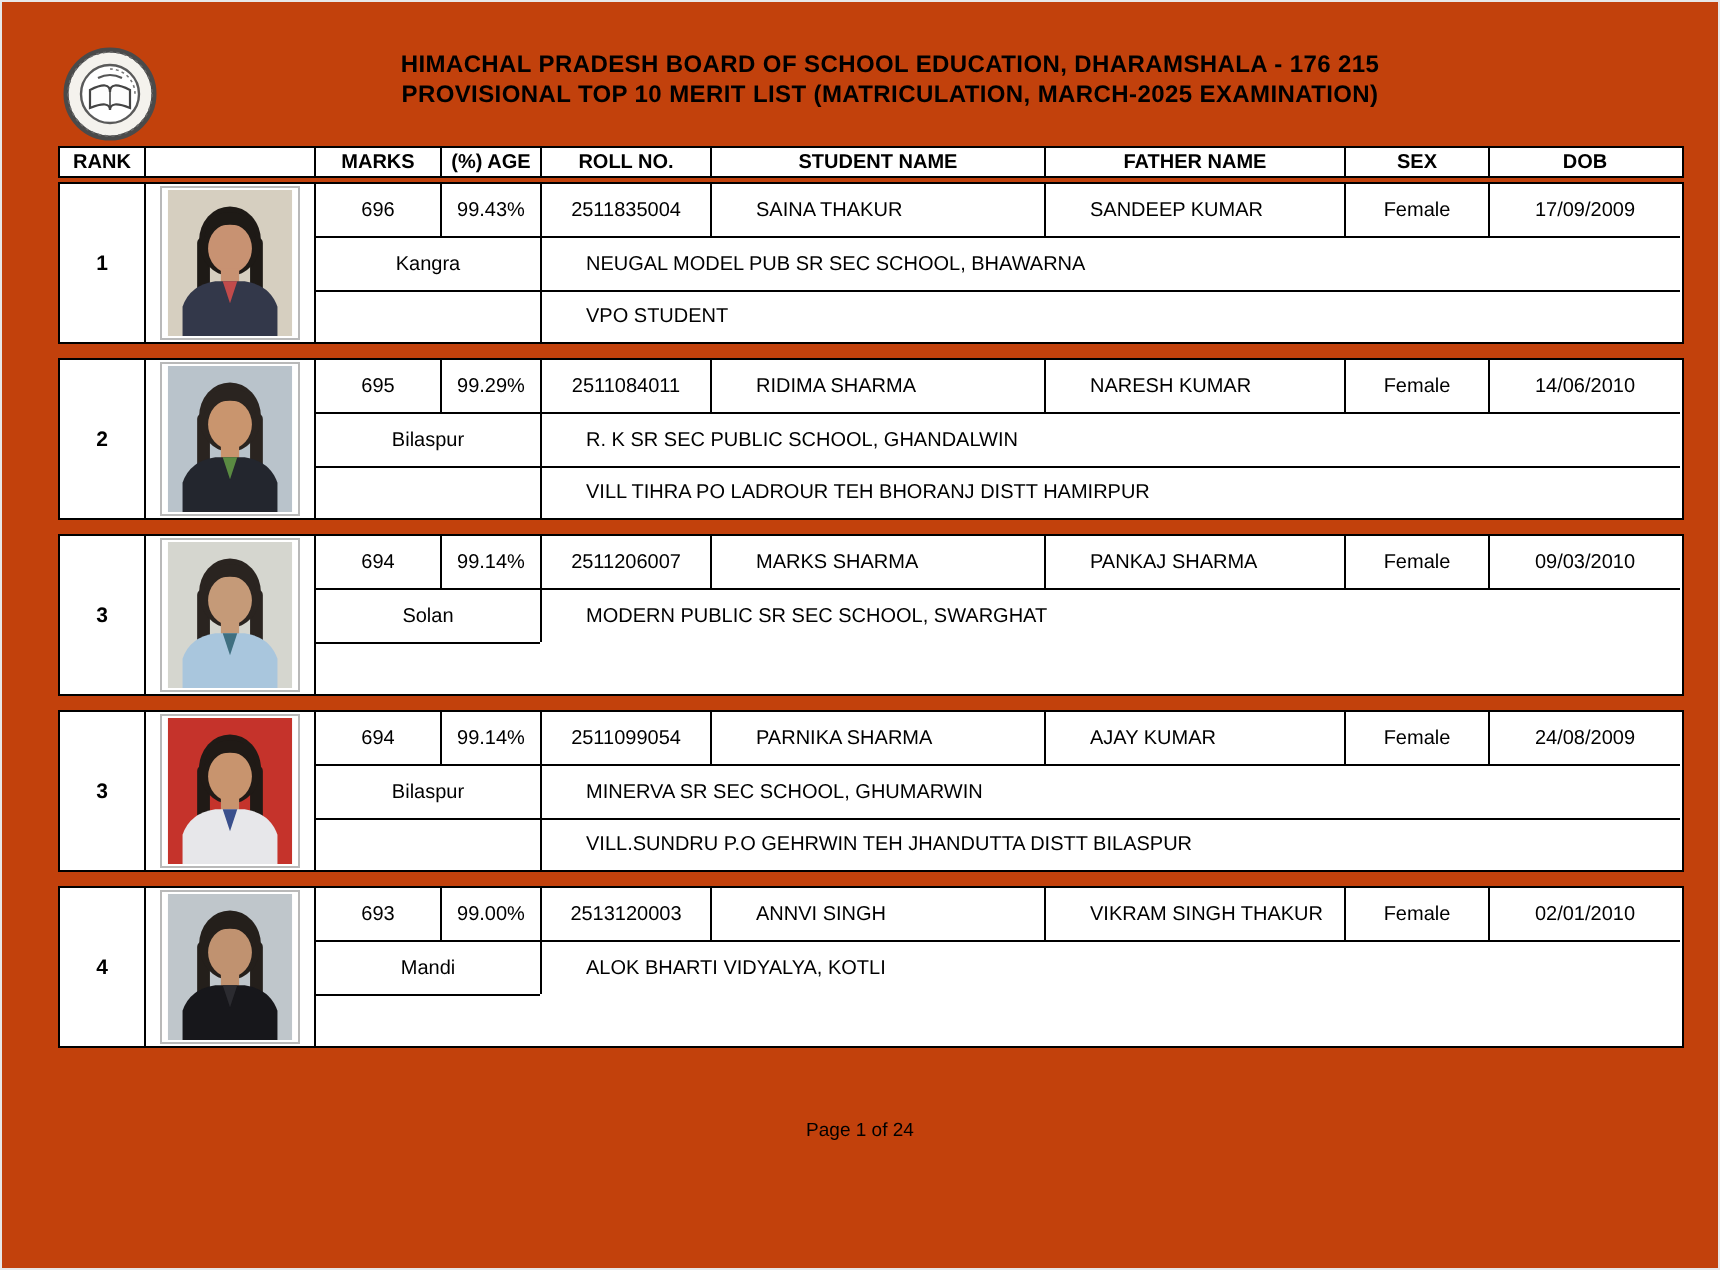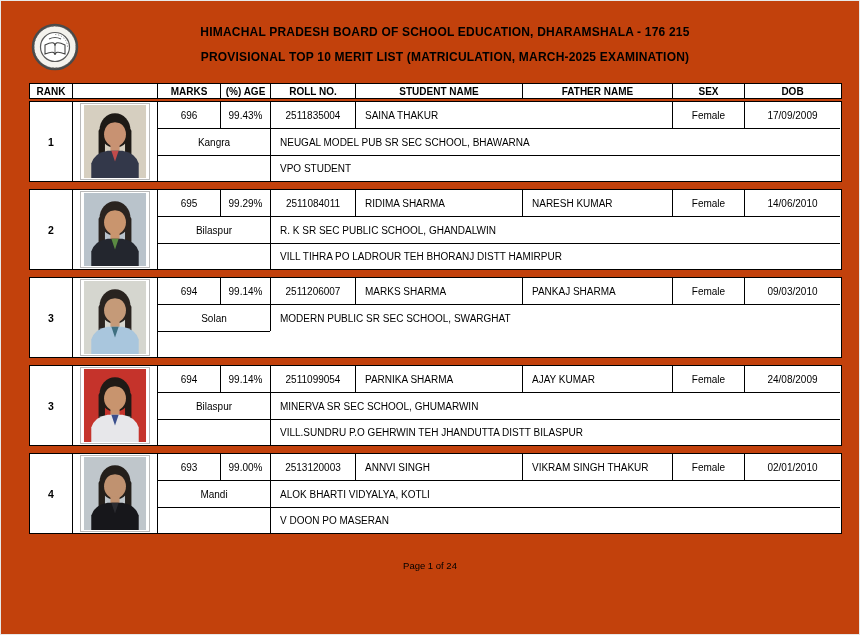--- a/index.html
+++ b/index.html
@@ -6,57 +6,57 @@
   body { background:#888; font-family:"Liberation Sans", sans-serif; }
   .page {
     width:860px; height:635px; background:#c2410c; position:relative;
     margin:0 auto; color:#000; overflow:hidden; border:1px solid #e8e8e8;
   }
   
   .hdr { position:relative; padding-top:24px; }
   .logo { position:absolute; left:30px; top:20px; width:48px; height:52px; }
   .titles { text-align:center; padding-left:50px; padding-right:20px; }
   .t1 { font-size:12px; font-weight:bold; letter-spacing:.2px; }
-  .t2 { font-size:12px; font-weight:bold; letter-spacing:.2px; margin-top:11px; }
+  .t2 { font-size:12px; font-weight:bold; letter-spacing:.2px; margin-top:1px; }
   
   .grid {
     display:grid; margin-left:28px; width:813px;
     grid-template-columns:42px 85px 63px 50px 85px 167px 150px 72px 96px;
     border:1.5px solid #000; background:#fff;
   }
   .thead { grid-template-rows:14px; margin-top:19px; }
   .record { grid-template-rows:26px 27px 26px; margin-top:7px; }
   .record.first { margin-top:2px; }
   .c {
     border-left:1.5px solid #000; display:flex; align-items:center;
     justify-content:center; font-size:10px; overflow:hidden; white-space:nowrap;
   }
   .h { font-weight:bold; font-size:10px; }
   .grid .c:first-child { border-left:none; }
-  .left { justify-content:flex-start; padding-left:9px; }
+  .left { justify-content:flex-start; padding-left:22px; }
   .rank { grid-area:1/1/4/2; font-weight:bold; font-size:10.5px; border-left:none; }
   .photo { grid-area:1/2/4/3; }
   .m  { grid-area:1/3/2/4; } .a  { grid-area:1/4/2/5; }
   .r  { grid-area:1/5/2/6; } .sn { grid-area:1/6/2/7; }
   .fn { grid-area:1/7/2/8; } .sx { grid-area:1/8/2/9; }
   .db { grid-area:1/9/2/10;text-align:center; }
   .district  { grid-area:2/3/3/5;  border-top:1.5px solid #000; }
   .school    { grid-area:2/5/3/10; border-top:1.5px solid #000; }
   .blankcell { grid-area:3/3/4/5;  border-top:1.5px solid #000; }
   .addr      { grid-area:3/5/4/10; border-top:1.5px solid #000; }
   
   .ph { width:70px; height:77px; border:1px solid #b9b9b9; background:#fff; padding:1px; }
   .ph svg { display:block; }
   .bgr  { fill:var(--bg); }
   .hairf{ fill:var(--hair); }
   .skinf{ fill:var(--skin); }
   .topf { fill:var(--top); }
   .accf { fill:var(--acc); }
   
-  .foot { text-align:center; font-size:9.5px; margin-top:26px; }
+  .foot { text-align:center; font-size:9.5px; margin-top:36px; }
 </style>
 </head>
 <body>
 
 <div class="page">
 
   <div class="hdr">
     <div class="logo">
       <svg width="48" height="52" viewBox="0 0 48 52">
         <circle cx="24" cy="26" r="22" fill="#f4f2ed" stroke="#4a4a4a" stroke-width="2.5"></circle>
@@ -100,20 +100,21 @@
           <rect class="skinf" x="29" y="43" width="10" height="9"></rect>
           <path class="topf" d="M8 80 L8 64 Q12 52 26 50 L42 50 Q56 52 60 64 L60 80 Z"></path>
           <polygon class="accf" points="30,50 34,62 38,50"></polygon>
         </svg>
       </div>
     </div>
     <div class="c m">696</div>
     <div class="c a">99.43%</div>
     <div class="c r">2511835004</div>
     <div class="c sn left">SAINA THAKUR</div>
+    <div class="c fn left">SANDEEP KUMAR</div>
     <div class="c sx">Female</div>
     <div class="c db">17/09/2009</div>
     <div class="c district">Kangra</div>
     <div class="c school left">NEUGAL MODEL PUB SR SEC SCHOOL, BHAWARNA</div>
     <div class="c blankcell"></div>
     <div class="c addr left">VPO STUDENT</div>
   </div>
 
   <div class="grid record">
     <div class="c rank">2</div>
@@ -224,18 +225,17 @@
     <div class="c m">693</div>
     <div class="c a">99.00%</div>
     <div class="c r">2513120003</div>
     <div class="c sn left">ANNVI SINGH</div>
     <div class="c fn left">VIKRAM SINGH THAKUR</div>
     <div class="c sx">Female</div>
     <div class="c db">02/01/2010</div>
     <div class="c district">Mandi</div>
     <div class="c school left">ALOK BHARTI VIDYALYA, KOTLI</div>
     <div class="c blankcell"></div>
-    <div class="c addr left">V DOON PO MASERAN</div>
   </div>
 
   <div class="foot">Page 1 of 24</div>
 
 </div>
 
 </body></html>

